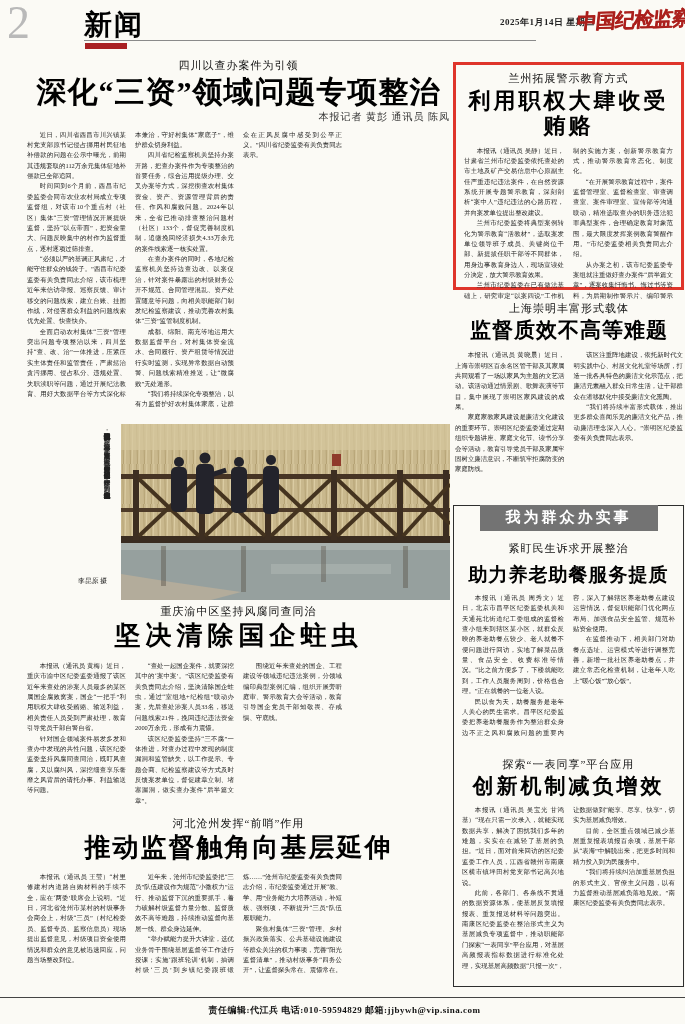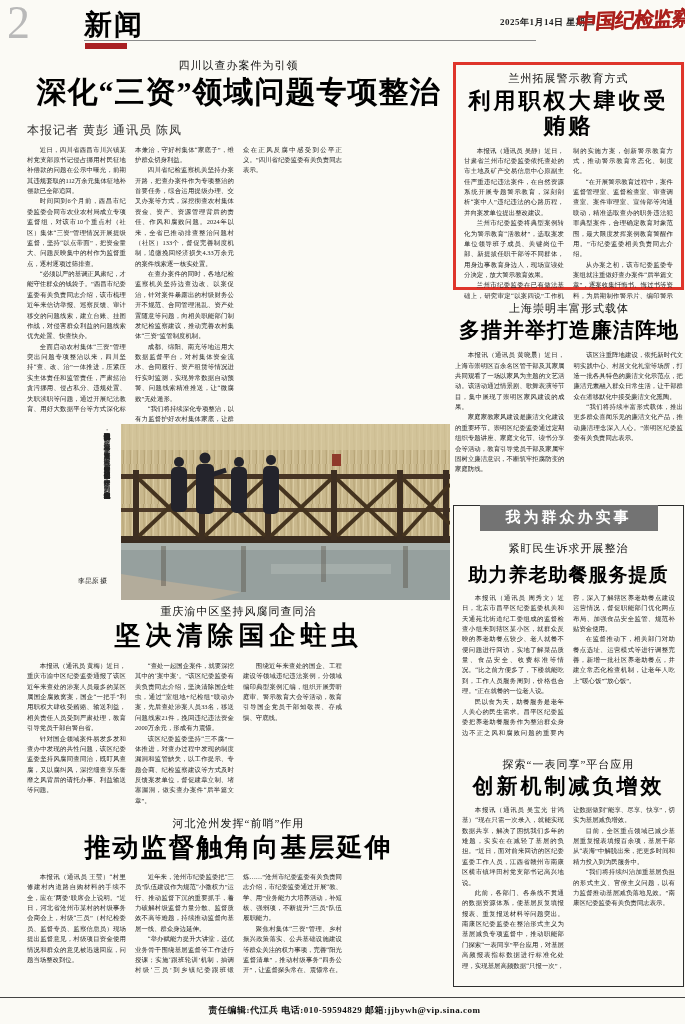--- a/index.html
+++ b/index.html
@@ -16,21 +16,21 @@
   .dateline{position:absolute;left:500px;top:16px;font-size:9px;font-weight:700;color:#222;letter-spacing:0.5px;}
   .masthead{
     position:absolute;left:577px;top:6px;font-size:20px;font-weight:900;color:#ab1f1c;
     transform:skewX(-8deg) rotate(-2deg);letter-spacing:-1px;white-space:nowrap;
     text-shadow:0.4px 0.4px 0 #ab1f1c;
   }
   
   .art{position:absolute;}
   .kicker{font-size:11px;text-align:center;letter-spacing:1px;color:#111;}
   .head{margin:2px 0 0 0;text-align:center;font-weight:900;color:#000;line-height:1.15;}
-  .byline{font-size:12px;text-align:left;color:#333;margin-top:12px;letter-spacing:1px;}
+  .byline{font-size:10px;text-align:right;color:#333;margin-top:0;letter-spacing:1px;}
   .body{
     font-size:6.4px;line-height:1.62;text-align:justify;color:#1c1c1c;
     column-gap:9px;column-fill:auto;overflow:hidden;
   }
   .body p{margin:0;text-indent:2em;}
   .cols4{column-count:4;}
   .cols2{column-count:2;}
   .mt6{margin-top:6px}
   
   .red-box{position:absolute;border:3px solid #df352b;background:#fbfaf5;box-sizing:border-box;padding:6px 8px;}
@@ -185,21 +185,21 @@
         <p>本报讯（通讯员 吴静）近日，甘肃省兰州市纪委监委依托查处的市土地及矿产交易信息中心原副主任严重违纪违法案件，在自然资源系统开展专题警示教育，深刻剖析“案中人”违纪违法的心路历程，并向案发单位提出整改建议。</p>
         <p>兰州市纪委监委将典型案例转化为警示教育“活教材”，选取案发单位领导班子成员、关键岗位干部、新提拔任职干部等不同群体，用身边事教育身边人，现场宣读处分决定，放大警示教育效果。</p>
         <p>兰州市纪委监委在已有做法基础上，研究审定“以案四说”工作机制的实施方案，创新警示教育方式，推动警示教育常态化、制度化。</p>
         <p>“在开展警示教育过程中，案件监督管理室、监督检查室、审查调查室、案件审理室、宣传部等沟通联动，精准选取查办的职务违法犯罪典型案件，合理确定教育对象范围，最大限度发挥案例教育警醒作用。”市纪委监委相关负责同志介绍。</p>
         <p>从办案之初，该市纪委监委专案组就注重做好查办案件“后半篇文章”，逐案收集忏悔书、悔过书等资料，为后期制作警示片、编印警示录等积累鲜活素材，并以案件为镜鉴，推动案发单位以案促改、堵塞制度漏洞。</p>
       </div>
   </section>
 
   <section class="art" style="left:455px;top:301px;width:228px;">
     <div class="kicker">上海崇明丰富形式载体</div>
-    <div class="head h-sh">多措并举打造廉洁阵地</div>
+    <div class="head h-sh">监督质效不高等难题</div>
     <div class="body cols2" style="height:140px;margin-top:8px;">
         <p>本报讯（通讯员 黄晓晨）近日，上海市崇明区百余名区管干部及其家属共同观看了一场以家风为主题的文艺活动。该活动通过情景剧、歌舞表演等节目，集中展现了崇明区家风建设的成果。</p>
         <p>家庭家教家风建设是廉洁文化建设的重要环节。崇明区纪委监委通过定期组织专题讲座、家庭文化节、读书分享会等活动，教育引导党员干部及家属牢固树立廉洁意识，不断筑牢拒腐防变的家庭防线。</p>
         <p>该区注重阵地建设，依托新时代文明实践中心、村居文化礼堂等场所，打造一批各具特色的廉洁文化示范点，把廉洁元素融入群众日常生活，让干部群众在潜移默化中接受廉洁文化熏陶。</p>
         <p>“我们将持续丰富形式载体，推出更多群众喜闻乐见的廉洁文化产品，推动廉洁理念深入人心。”崇明区纪委监委有关负责同志表示。</p>
       </div>
   </section>
 
   <section class="black-box" style="left:453px;top:505px;width:231px;height:482px;">
     <div class="banner">我为群众办实事</div>

